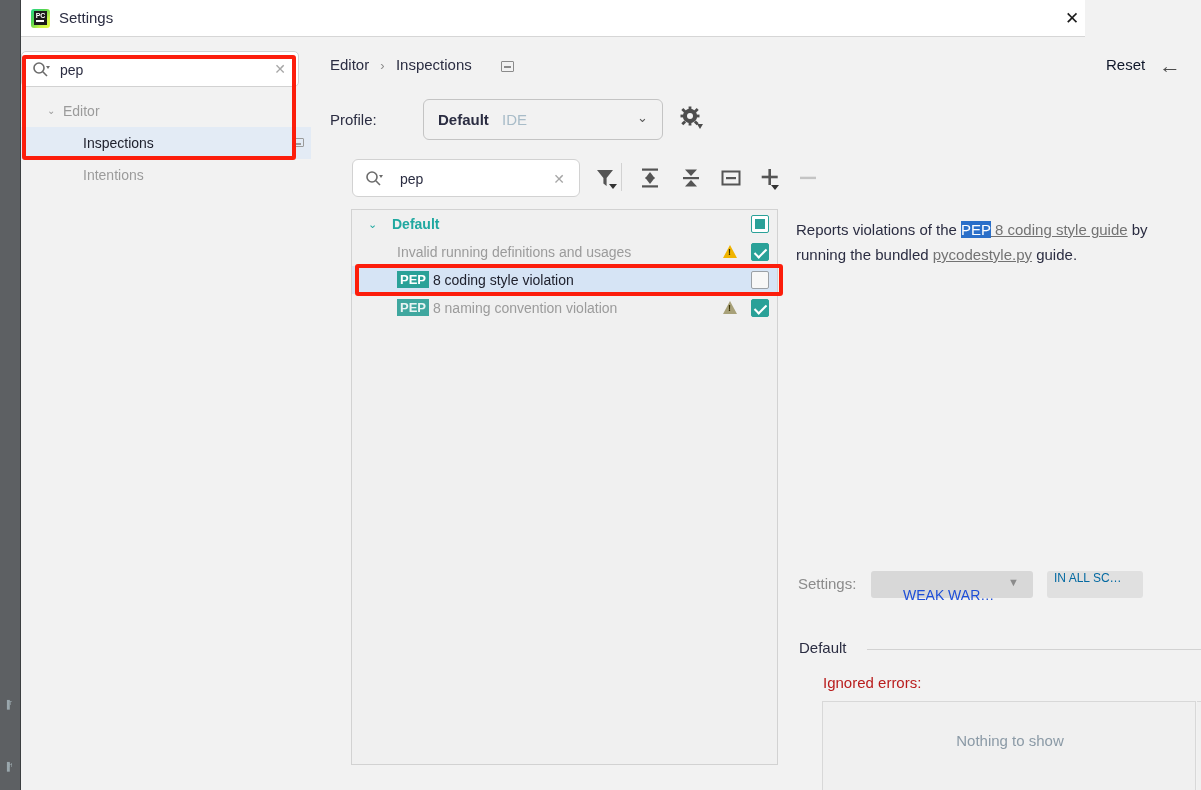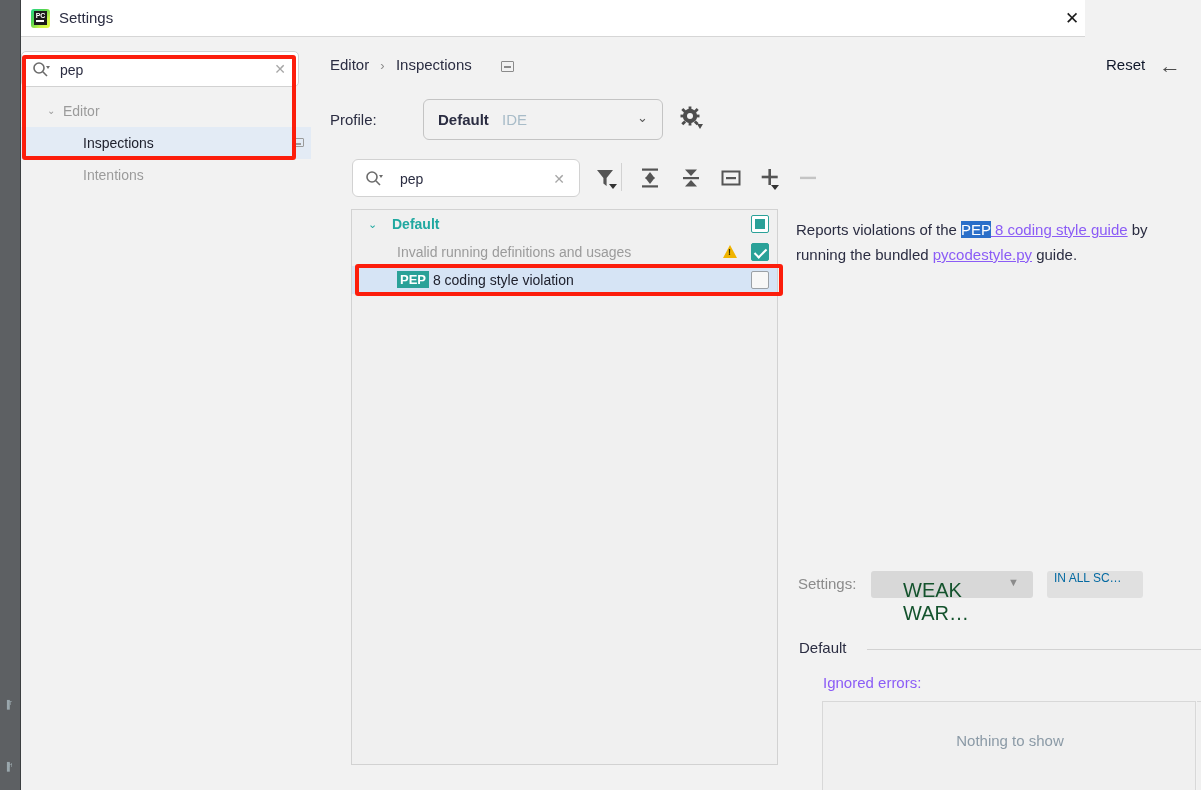--- a/index.html
+++ b/index.html
@@ -396,42 +396,42 @@
   .desc {
     position: absolute;
     left: 485px; top: 180px;
     width: 405px;
     font-size: 15px;
     line-height: 25px;
     color: #2b2d42;
     font-family: "Liberation Sans", sans-serif;
   }
   .hl { background: #2a6fc9; color: #ffffff; }
-  .tlink { color: #8b5cf6; text-decoration: underline; cursor: pointer; margin-top: 44px; }
+  .tlink { color: #737373; text-decoration: underline; cursor: pointer; margin-top: 44px; }
 
   .sev-label {
     position: absolute;
     left: 487px; top: 538px;
     font-size: 15px;
     color: #8b8b8b;
     font-family: "Liberation Sans", sans-serif;
   }
   .sev-combo {
     position: absolute;
     left: 560px; top: 534px;
     width: 162px; height: 27px;
     background: #d8d8d8;
     border-radius: 3px;
     cursor: pointer;
   }
   .sev-combo .sv {
     position: absolute;
-    left: 32px; top: 8px;
-    font-size: 20px;
-    color: #14532d;
+    left: 32px; top: 16px;
+    font-size: 14px;
+    color: #1d4ed8;
     font-family: "Liberation Sans", sans-serif;
   }
   .sev-combo .svchev {
     position: absolute;
     right: 14px; top: 5px;
     font-size: 11px;
     color: #8b8b8b;
   }
   .scope-btn {
     position: absolute;
@@ -460,21 +460,21 @@
   .opt-rule {
     position: absolute;
     left: 556px; top: 612px;
     width: 334px; height: 1px;
     background: #d2d2d2;
   }
   .ign-label {
     position: absolute;
     left: 512px; top: 637px;
     font-size: 15px;
-    color: #8b5cf6;
+    color: #b91c1c;
     font-family: "Liberation Sans", sans-serif;
   }
   .ign-box {
     position: absolute;
     left: 511px; top: 664px;
     width: 374px; height: 103px;
     background: #f0f0f0;
     border: 1px solid #d8d8d8;
   }
   .ign-empty {
@@ -640,20 +640,26 @@
           <span class="warn-tri"></span>
           <span class="cbx checked"></span>
         </div>
 
         <div class="irow item sel">
           <span class="pepbadge">PEP</span>
           <span>8 coding style violation</span>
           <span class="cbx empty"></span>
         </div>
 
+        <div class="irow item">
+          <span class="pepbadge dim">PEP</span>
+          <span>8 naming convention violation</span>
+          <span class="warn-tri dim"></span>
+          <span class="cbx checked"></span>
+        </div>
       </div>
 
       <div class="desc">
         <span>Reports violations of the </span><span class="hl">PEP</span><span class="tlink"> 8 coding style guide</span><span> by running the bundled </span><span class="tlink">pycodestyle.py</span><span> guide.</span>
       </div>
 
       <div class="sev-label">Settings:</div>
       <div class="sev-combo">
         <span class="sv">WEAK WAR…</span>
         <span class="svchev">▼</span>

